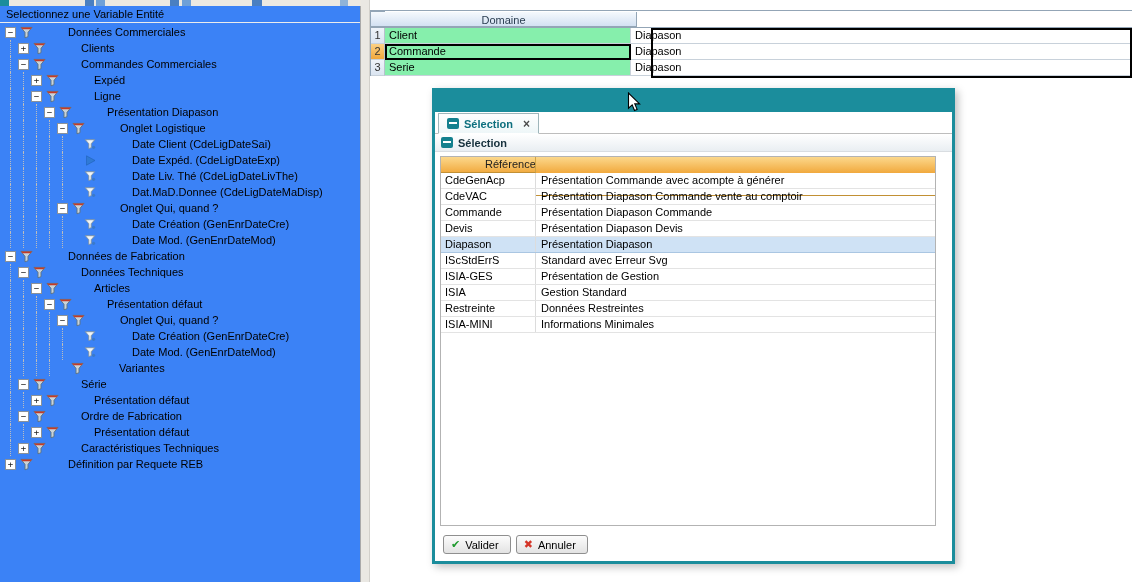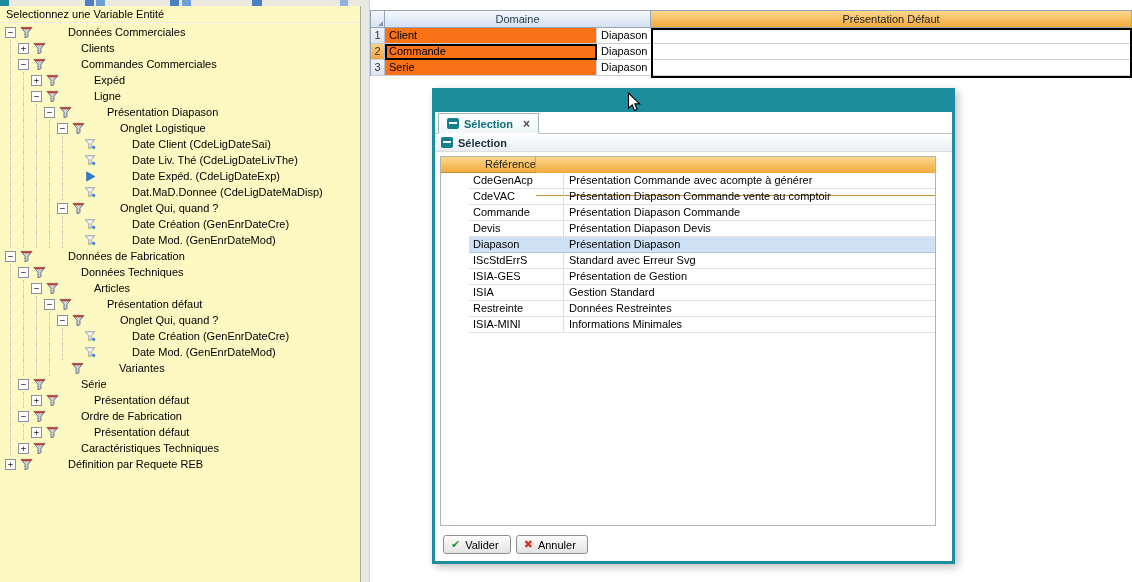--- a/index.html
+++ b/index.html
@@ -8,55 +8,55 @@
     width:1132px; height:582px; overflow:hidden; background:#fff;
     font-family:"Liberation Sans","DejaVu Sans",sans-serif; font-size:11px; color:#000;
   }
   .screen { position:relative; width:1132px; height:582px; background:#fff; }
 
   
   .topstrip { position:absolute; left:0; top:0; width:362px; height:6px; background:#ece9e2; }
   .frag { position:absolute; top:0; height:6px; }
 
   
-  .left-panel { position:absolute; left:0; top:6px; width:361px; bottom:0; background:#fef9c3;
+  .left-panel { position:absolute; left:0; top:6px; width:361px; bottom:0; background:#3b82f6;
     border-right:1px solid #a9a9a9; overflow:hidden; }
   .tree-header { height:17px; line-height:17px; padding-left:6px; border-bottom:1px solid #ececec; }
   .tree { padding-top:1px; }
   .trow { display:flex; align-items:center; height:16px; padding-left:4px; white-space:nowrap; }
   .guide { width:13px; flex:none; position:relative; align-self:stretch; }
   .guide::before { content:""; position:absolute; left:6px; top:0; bottom:0; border-left:1px dotted #bcbcbc; }
   .exp { width:11px; height:11px; flex:none; border:1px solid #8a9199; background:#fff;
     display:inline-flex; align-items:center; justify-content:center;
     font:9px/1 "DejaVu Sans Mono",monospace; color:#222; margin:0 2px 0 1px; }
   .exp-sp { width:13px; flex:none; }
   .ticon { width:16px; flex:none; display:inline-flex; align-items:center; justify-content:center; margin-right:2px; }
   .tlabel { line-height:15px;padding-left:32px; }
 
   
   .splitter { position:absolute; left:361px; top:0; width:9px; height:582px;
     background:#eae8e3; border-right:1px solid #d2d0cb; }
 
   
   .right-panel { position:absolute; left:370px; top:10px; right:0; bottom:0; background:#fff; }
   .grid { position:relative; border-top:1px solid #93a5b6; border-left:1px solid #93a5b6; }
-  .g-head { display:flex; height:17px; }
+  .g-head { display:flex; height:17px;flex-direction:column; }
   .gh { border-right:1px solid #93a5b6; border-bottom:1px solid #93a5b6;
     text-align:center; line-height:16px; overflow:hidden; }
   .gh-num { width:14px; background:linear-gradient(#f4f8fc,#d7e3f2); position:relative; }
   .gh-num::after { content:""; position:absolute; right:1px; bottom:1px;
     border-left:5px solid transparent; border-bottom:5px solid #8b99a9; }
   .gh-dom { width:266px; background:linear-gradient(#f5f9fd,#d3e1f2); color:#2a3d50; }
   .gh-pres { flex:1; background:linear-gradient(#fdd88d,#f1a83b); color:#1d1d1d; }
   .g-row { display:flex; height:16px; }
   .g-num { width:14px; background:linear-gradient(#eff4fa,#dbe5f1); border-right:1px solid #b6c1cd;
     border-bottom:1px solid #c8d1da; text-align:center; line-height:15px; color:#333; }
   .g-num-sel { background:linear-gradient(#fcd184,#f0a73c); }
-  .g-dom { width:212px; border-right:1px solid #c8d1da; border-bottom:1px solid #c8d1da;
-    padding-left:4px; line-height:15px; background:#f97316; }
+  .g-dom { width:246px; border-right:1px solid #c8d1da; border-bottom:1px solid #c8d1da;
+    padding-left:4px; line-height:15px; background:#86efac; }
   .g-dom-sel { outline:2px solid #000; outline-offset:-2px; }
   .g-pres { flex:1; border-bottom:1px solid #c8d1da; padding-left:4px; line-height:15px; background:#fff; }
   .col-overlay { position:absolute; left:280px; top:17px; right:0; height:50px;
     border:2px solid #000; pointer-events:none; }
 
   
   .dialog { position:absolute; left:432px; top:88px; width:523px; height:476px; background:#fff;
     border:3px solid #1b8d9c; box-shadow:3px 3px 8px rgba(0,0,0,.25); z-index:10; }
   .dlg-titlebar { height:21px; background:#1b8d9c; }
   .dlg-tabstrip { position:relative; height:22px; background:#fff; border-bottom:1px solid #bdbdbd; padding-left:3px; }
@@ -68,21 +68,21 @@
   .tab-close { margin-left:5px; font-weight:bold; color:#4c4c4c; font-size:12px; line-height:1; }
   .dlg-caption { display:flex; align-items:center; gap:5px; height:18px; padding-left:6px;
     background:linear-gradient(#ffffff,#e9eef2); border-bottom:1px solid #d9dde1;
     font-weight:bold; color:#16303c; }
   .dlg-list { margin:4px 16px 0 5px; height:370px; border:1px solid #b3b3b3; background:#fff; overflow:hidden; }
   .dl-head { display:flex; height:16px; background:linear-gradient(#fcd88c,#f1a93d); }
   .dl-h { text-align:center; line-height:15px; color:#1d1d1d; border-right:1px solid #cfa346;
     border-bottom:1px solid #c29034; overflow:hidden; }
   .dl-ref { width:95px;padding-left:44px; }
   .dl-des { flex:1; border-right:none;margin-top:38px; }
-  .dl-row { display:flex; height:16px; border-bottom:1px solid #e3e3e3;margin-left:28px; }
+  .dl-row { display:flex; height:16px; border-bottom:1px solid #e3e3e3; }
   .dl-row.sel { background:#cfe2f5; border-bottom:1px solid #aac6e2; }
   .dl-c-ref { width:95px; padding-left:4px; line-height:15px; border-right:1px solid #dcdcdc; overflow:hidden; }
   .dl-c-des { flex:1; padding-left:5px; line-height:15px; overflow:hidden; }
   .dlg-buttons { position:absolute; left:8px; bottom:7px; display:flex; gap:5px; }
   .btn { display:inline-flex; align-items:center; gap:5px; height:19px; padding:0 11px 0 7px;
     background:linear-gradient(#fcfcfc,#e3e3e3); border:1px solid #8f8f8f; border-radius:3px;
     font-family:"Liberation Sans","DejaVu Sans",sans-serif; font-size:11px; color:#000; }
   .btn-check { color:#1f9a2e; font-size:11px; line-height:1; }
   .btn-cross { color:#d43427; font-size:11px; line-height:1; }
 
@@ -206,40 +206,40 @@
           <span class="tlabel">Date Client (CdeLigDateSai)</span>
         </div>
         <div class="trow">
           <span class="guide"></span>
           <span class="guide"></span>
           <span class="guide"></span>
           <span class="guide"></span>
           <span class="guide"></span>
           <span class="exp-sp"></span>
           <span class="ticon">
-            <svg width="12" height="12" viewBox="0 0 14 13">
-              <path d="M1.5 1.5h11L8.4 6.2v4.6l-2.8 1V6.2Z" fill="#f2f6f8" stroke="#7e909c" stroke-width="1"></path>
-              <circle cx="11.2" cy="10.4" r="1.8" fill="#3a79c9"></circle>
-            </svg>
-          </span>
-          <span class="tlabel">Date Liv. Thé (CdeLigDateLivThe)</span>
-        </div>
-        <div class="trow">
-          <span class="guide"></span>
-          <span class="guide"></span>
-          <span class="guide"></span>
-          <span class="guide"></span>
-          <span class="guide"></span>
-          <span class="exp-sp"></span>
-          <span class="ticon">
             <svg width="11" height="11" viewBox="0 0 11 11">
               <path d="M1.5 0.8 L10 5.5 L1.5 10.2 Z" fill="#2f7ad6" stroke="#1c5cae" stroke-width="0.5"></path>
             </svg>
           </span>
           <span class="tlabel">Date Expéd. (CdeLigDateExp)</span>
+        </div>
+        <div class="trow">
+          <span class="guide"></span>
+          <span class="guide"></span>
+          <span class="guide"></span>
+          <span class="guide"></span>
+          <span class="guide"></span>
+          <span class="exp-sp"></span>
+          <span class="ticon">
+            <svg width="12" height="12" viewBox="0 0 14 13">
+              <path d="M1.5 1.5h11L8.4 6.2v4.6l-2.8 1V6.2Z" fill="#f2f6f8" stroke="#7e909c" stroke-width="1"></path>
+              <circle cx="11.2" cy="10.4" r="1.8" fill="#3a79c9"></circle>
+            </svg>
+          </span>
+          <span class="tlabel">Date Liv. Thé (CdeLigDateLivThe)</span>
         </div>
         <div class="trow">
           <span class="guide"></span>
           <span class="guide"></span>
           <span class="guide"></span>
           <span class="guide"></span>
           <span class="guide"></span>
           <span class="exp-sp"></span>
           <span class="ticon">
             <svg width="12" height="12" viewBox="0 0 14 13">

